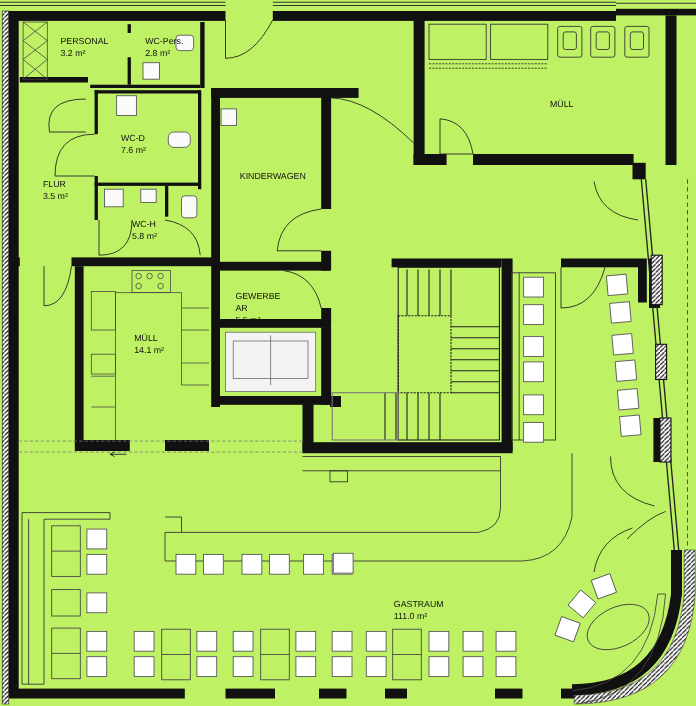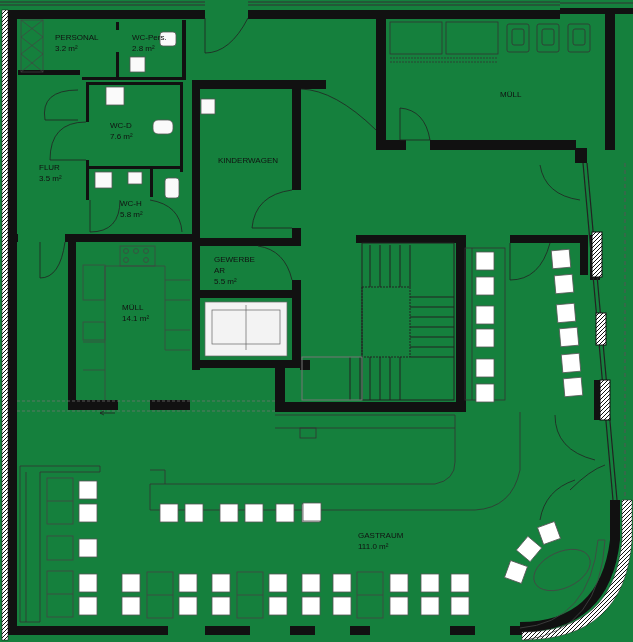--- a/index.html
+++ b/index.html
@@ -1,16 +1,16 @@
 <!DOCTYPE html>
 <html><head>
 <meta charset="utf-8">
 <style>
   html,body{margin:0;padding:0;background:#fff;}
-  #plan{position:relative;width:633px;height:642px;overflow:hidden;background:#15803d;font-family:"Liberation Sans",sans-serif;}
+  #plan{position:relative;width:633px;height:642px;overflow:hidden;background:#bef264;font-family:"Liberation Sans",sans-serif;}
   svg{position:absolute;left:0;top:0;}
   .lbl{position:absolute;font-size:8px;color:#111;line-height:11px;white-space:nowrap;}
 </style>
 </head>
 <body>
 
 <div id="plan">
 <svg width="633" height="642" viewBox="0 0 633 642">
   <defs>
     <pattern id="hatch" width="4" height="4" patternUnits="userSpaceOnUse">
@@ -295,29 +295,29 @@
   <div>FLUR</div>
   <div>3.5 m²</div>
 </div>
 <div class="lbl" style="left:120px;top:198px">
   <div>WC-H</div>
   <div>5.8 m²</div>
 </div>
 <div class="lbl" style="left:218px;top:155px">
   <div>KINDERWAGEN</div>
 </div>
-<div class="lbl" style="left:214px;top:254px">
+<div class="lbl" style="left:214px;top:264px">
   <div>GEWERBE</div>
   <div>AR</div>
   <div>5.5 m²</div>
 </div>
 <div class="lbl" style="left:122px;top:302px">
   <div>MÜLL</div>
   <div>14.1 m²</div>
 </div>
 <div class="lbl" style="left:500px;top:89px">
   <div>MÜLL</div>
 </div>
-<div class="lbl" style="left:358px;top:530px">
+<div class="lbl" style="left:358px;top:544px">
   <div>GASTRAUM</div>
   <div>111.0 m²</div>
 </div>
 </div>
 
 </body></html>

